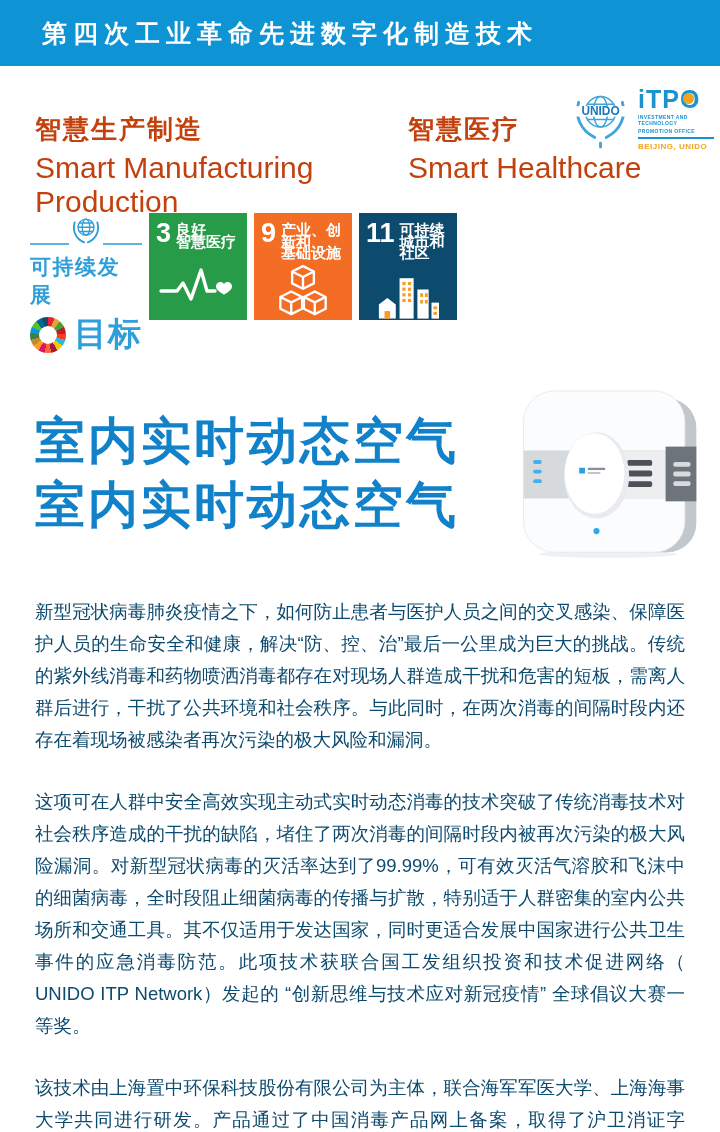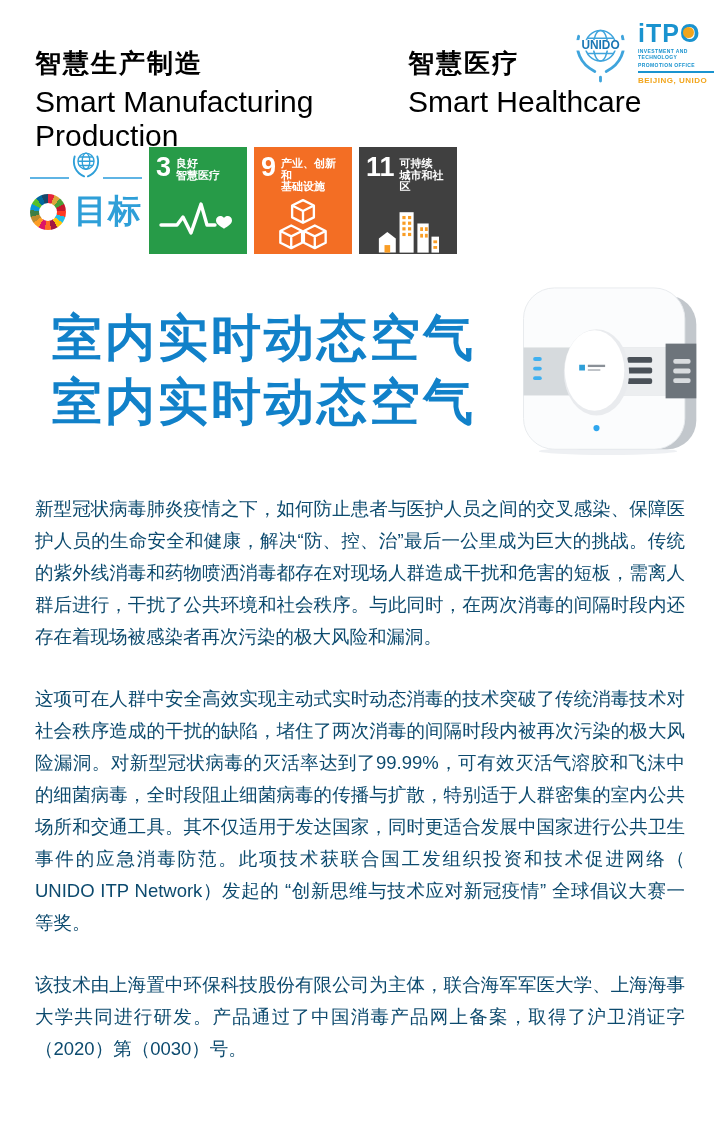--- a/index.html
+++ b/index.html
@@ -38,40 +38,43 @@
   .sdg-wheel { position:relative; width:36px; height:36px; border-radius:50%;
     background:conic-gradient(#e5243b 0 21deg,#dda63a 21deg 42deg,#4c9f38 42deg 64deg,#c5192d 64deg 85deg,
       #ff3a21 85deg 106deg,#26bde2 106deg 127deg,#fcc30b 127deg 148deg,#a21942 148deg 170deg,
       #fd6925 170deg 191deg,#dd1367 191deg 212deg,#fd9d24 212deg 233deg,#bf8b2e 233deg 254deg,
       #3f7e44 254deg 276deg,#0a97d9 276deg 297deg,#56c02b 297deg 318deg,#00689d 318deg 339deg,#19486a 339deg 360deg); }
   .sdg-wheel::after { content:""; position:absolute; inset:9px; background:#ffffff; border-radius:50%; }
   .sdg-brand-line2 { font-size:33px; font-weight:800; color:#2e9fd8; letter-spacing:1px; }
   .sdg-tile { width:98px; height:107px; padding:8px 7px 4px; color:#f99d25; }
   .sdg-head { display:flex; gap:5px; }
   .sdg-num { font-size:27px; line-height:25px; font-weight:800; color:#fff; }
-  .sdg-label { font-size:11px; line-height:11.5px; font-weight:bold; color:#fff; padding-top:3px; }
+  .sdg-label { font-size:15px; line-height:11.5px; font-weight:bold; color:#fff; padding-top:3px; }
   .sdg-icon { display:flex; justify-content:center; align-items:flex-end; height:60px; }
 
   
   .hero { position:relative; margin-top:36px; height:176px; }
-  .hero-title { padding:16px 0 0 52px; font-size:50px; line-height:64px; font-weight:800; letter-spacing:3px; }
+  .hero-title { padding:16px 0 0 35px; font-size:50px; line-height:64px; font-weight:800; letter-spacing:3px; }
   .device { position:absolute; right:16px; top:-6px; }
 
   
   .content { padding:0 35px; margin-top:27px; }
   .content p { font-size:18.5px; line-height:32px; color:#0c4a6e; text-align:justify; margin-bottom:30px; }
 </style>
 </head>
 <body>
 
 <div class="page">
 
+  <header class="banner" style="background-color: rgb(14, 147, 212);">
+    <h1>第四次工业革命先进数字化制造技术</h1>
+  </header>
 
   <section class="header-sec">
-    <div class="programs" style="color: #000000;">
+    <div class="programs" style="color: #c2410c;">
       <div class="prog-left">
         <div class="prog-zh">智慧生产制造</div>
         <div class="prog-en">Smart Manufacturing Production</div>
       </div>
       <div class="prog-right">
         <div class="prog-zh">智慧医疗</div>
         <div class="prog-en">Smart Healthcare</div>
       </div>
     </div>
 
@@ -116,20 +119,21 @@
               <path d="M9.5 14 H26.5 M11 9.5 H25 M11 18.5 H25"></path>
             </g>
             <g fill="none" stroke="#2e9fd8" stroke-width="2" stroke-linecap="round">
               <path d="M6 9 c-2.5 8 0.5 17 10 21"></path>
               <path d="M30 9 c2.5 8 -0.5 17 -10 21"></path>
             </g>
           </svg>
         </span>
         <span class="rule"></span>
       </div>
+      <div class="sdg-brand-line1" style="color: rgb(46, 159, 216);">可持续发展</div>
       <div class="sdg-brand-row2">
         <span class="sdg-wheel"></span>
         <span class="sdg-brand-line2" style="color: rgb(46, 159, 216);">目标</span>
       </div>
     </div>
 
     <div class="sdg-tile" style="background-color: rgb(39, 155, 72); color: rgb(39, 155, 72);">
       <div class="sdg-head">
         <span class="sdg-num">3</span>
         <span class="sdg-label"><span>良好</span><br><span>智慧医疗</span></span>
@@ -151,21 +155,21 @@
         <svg viewBox="0 0 64 60" width="58" height="55">
           <g fill="none" stroke="#fff" stroke-width="2.6" stroke-linejoin="round">
             <path d="M32 2 L44 8 L44 21 L32 27 L20 21 L20 8 Z M20 8 L32 14 L44 8 M32 14 L32 27"></path>
             <path d="M19 30 L31 36 L31 49 L19 55 L7 49 L7 36 Z M7 36 L19 42 L31 36 M19 42 L19 55"></path>
             <path d="M45 30 L57 36 L57 49 L45 55 L33 49 L33 36 Z M33 36 L45 42 L57 36 M45 42 L45 55"></path>
           </g>
         </svg>
       </div>
     </div>
 
-    <div class="sdg-tile" style="background-color: #404040; color: rgb(249, 157, 37);">
+    <div class="sdg-tile" style="background-color: #0c4a6e; color: rgb(249, 157, 37);">
       <div class="sdg-head">
         <span class="sdg-num">11</span>
         <span class="sdg-label"><span>可持续</span><br><span>城市和社区</span></span>
       </div>
       <div class="sdg-icon">
         <svg viewBox="0 0 66 46" width="62" height="44">
           <g fill="#fff">
             <path d="M2 46 V31 L11 24 L20 31 V46 Z"></path>
             <rect x="24" y="3" width="15" height="43"></rect>
             <rect x="43" y="15" width="12" height="31"></rect>

